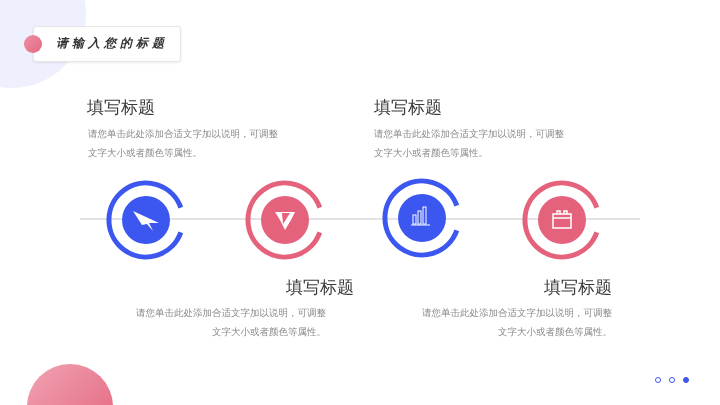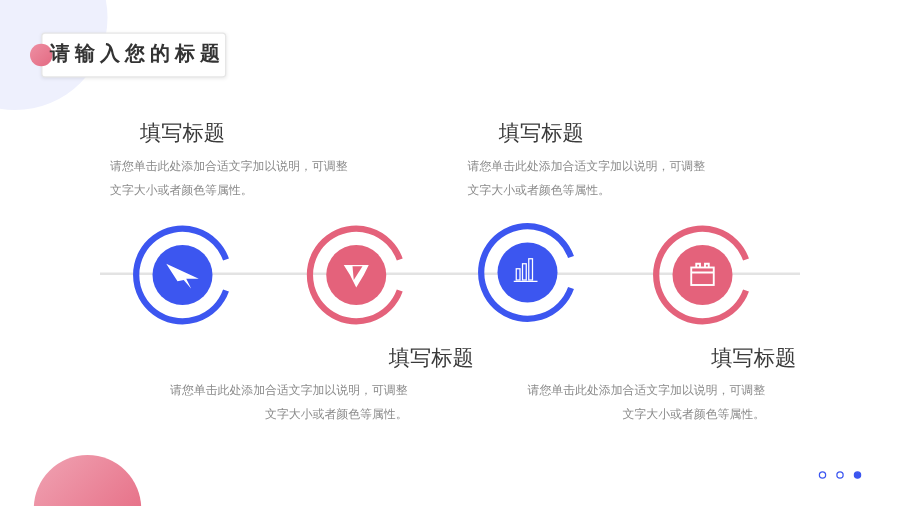--- a/index.html
+++ b/index.html
@@ -1,25 +1,25 @@
 <!DOCTYPE html>
 <html><head>
 <meta charset="utf-8">
 <style>
   html,body{margin:0;padding:0;}
   body{width:720px;height:405px;position:relative;overflow:hidden;background:#ffffff;font-family:"DejaVu Sans","Liberation Sans",sans-serif;}
   .bg-blob{position:absolute;left:-62px;top:-60px;width:148px;height:148px;border-radius:50%;background:#eef0fd;}
   .bg-pink{position:absolute;left:27px;top:364px;width:86px;height:86px;border-radius:50%;background:linear-gradient(135deg,#f0a3b3,#e4627b);}
   .title-box{position:absolute;left:33px;top:26px;width:146px;height:34px;background:#fff;border:1px solid #e6e6e6;border-radius:3px;box-shadow:0 1px 3px rgba(0,0,0,0.08);}
   .title-dot{position:absolute;left:24px;top:35px;width:18px;height:18px;border-radius:50%;background:linear-gradient(135deg,#ee8fa3,#e36a82);}
-  .title-text{position:absolute;left:40px;top:33px;font-family:"DejaVu Serif","Liberation Serif",serif;font-size:16px;letter-spacing:4px;color:#333;font-weight:bold;line-height:20px;}
+  .title-text{position:absolute;left:56px;top:33px;font-family:"DejaVu Serif","Liberation Serif",serif;font-size:12px;letter-spacing:4px;color:#333;font-weight:bold;line-height:20px;font-style:italic;}
   .timeline{position:absolute;left:80px;top:218px;width:560px;height:2px;background:#e3e3e3;}
   .node{position:absolute;width:80px;height:80px;}
   .node svg{position:absolute;left:0;top:0;}
-  .heading{position:absolute;font-size:17px;color:#3a3a3a;line-height:22px;white-space:nowrap;margin-left:25px;}
+  .heading{position:absolute;font-size:17px;color:#3a3a3a;line-height:22px;white-space:nowrap;}
   .desc{position:absolute;font-size:9.5px;color:#8a8a8a;line-height:20px;white-space:nowrap;}
   .right{text-align:right;}
   .pager{position:absolute;left:655px;top:377px;display:flex;gap:8px;}
   .pdot{width:6px;height:6px;border-radius:50%;border:1px solid #3c56f0;box-sizing:border-box;}
   .pdot.active{background:#3c56f0;}
 </style>
 </head>
 <body>
 
 <div class="bg-blob"></div>

